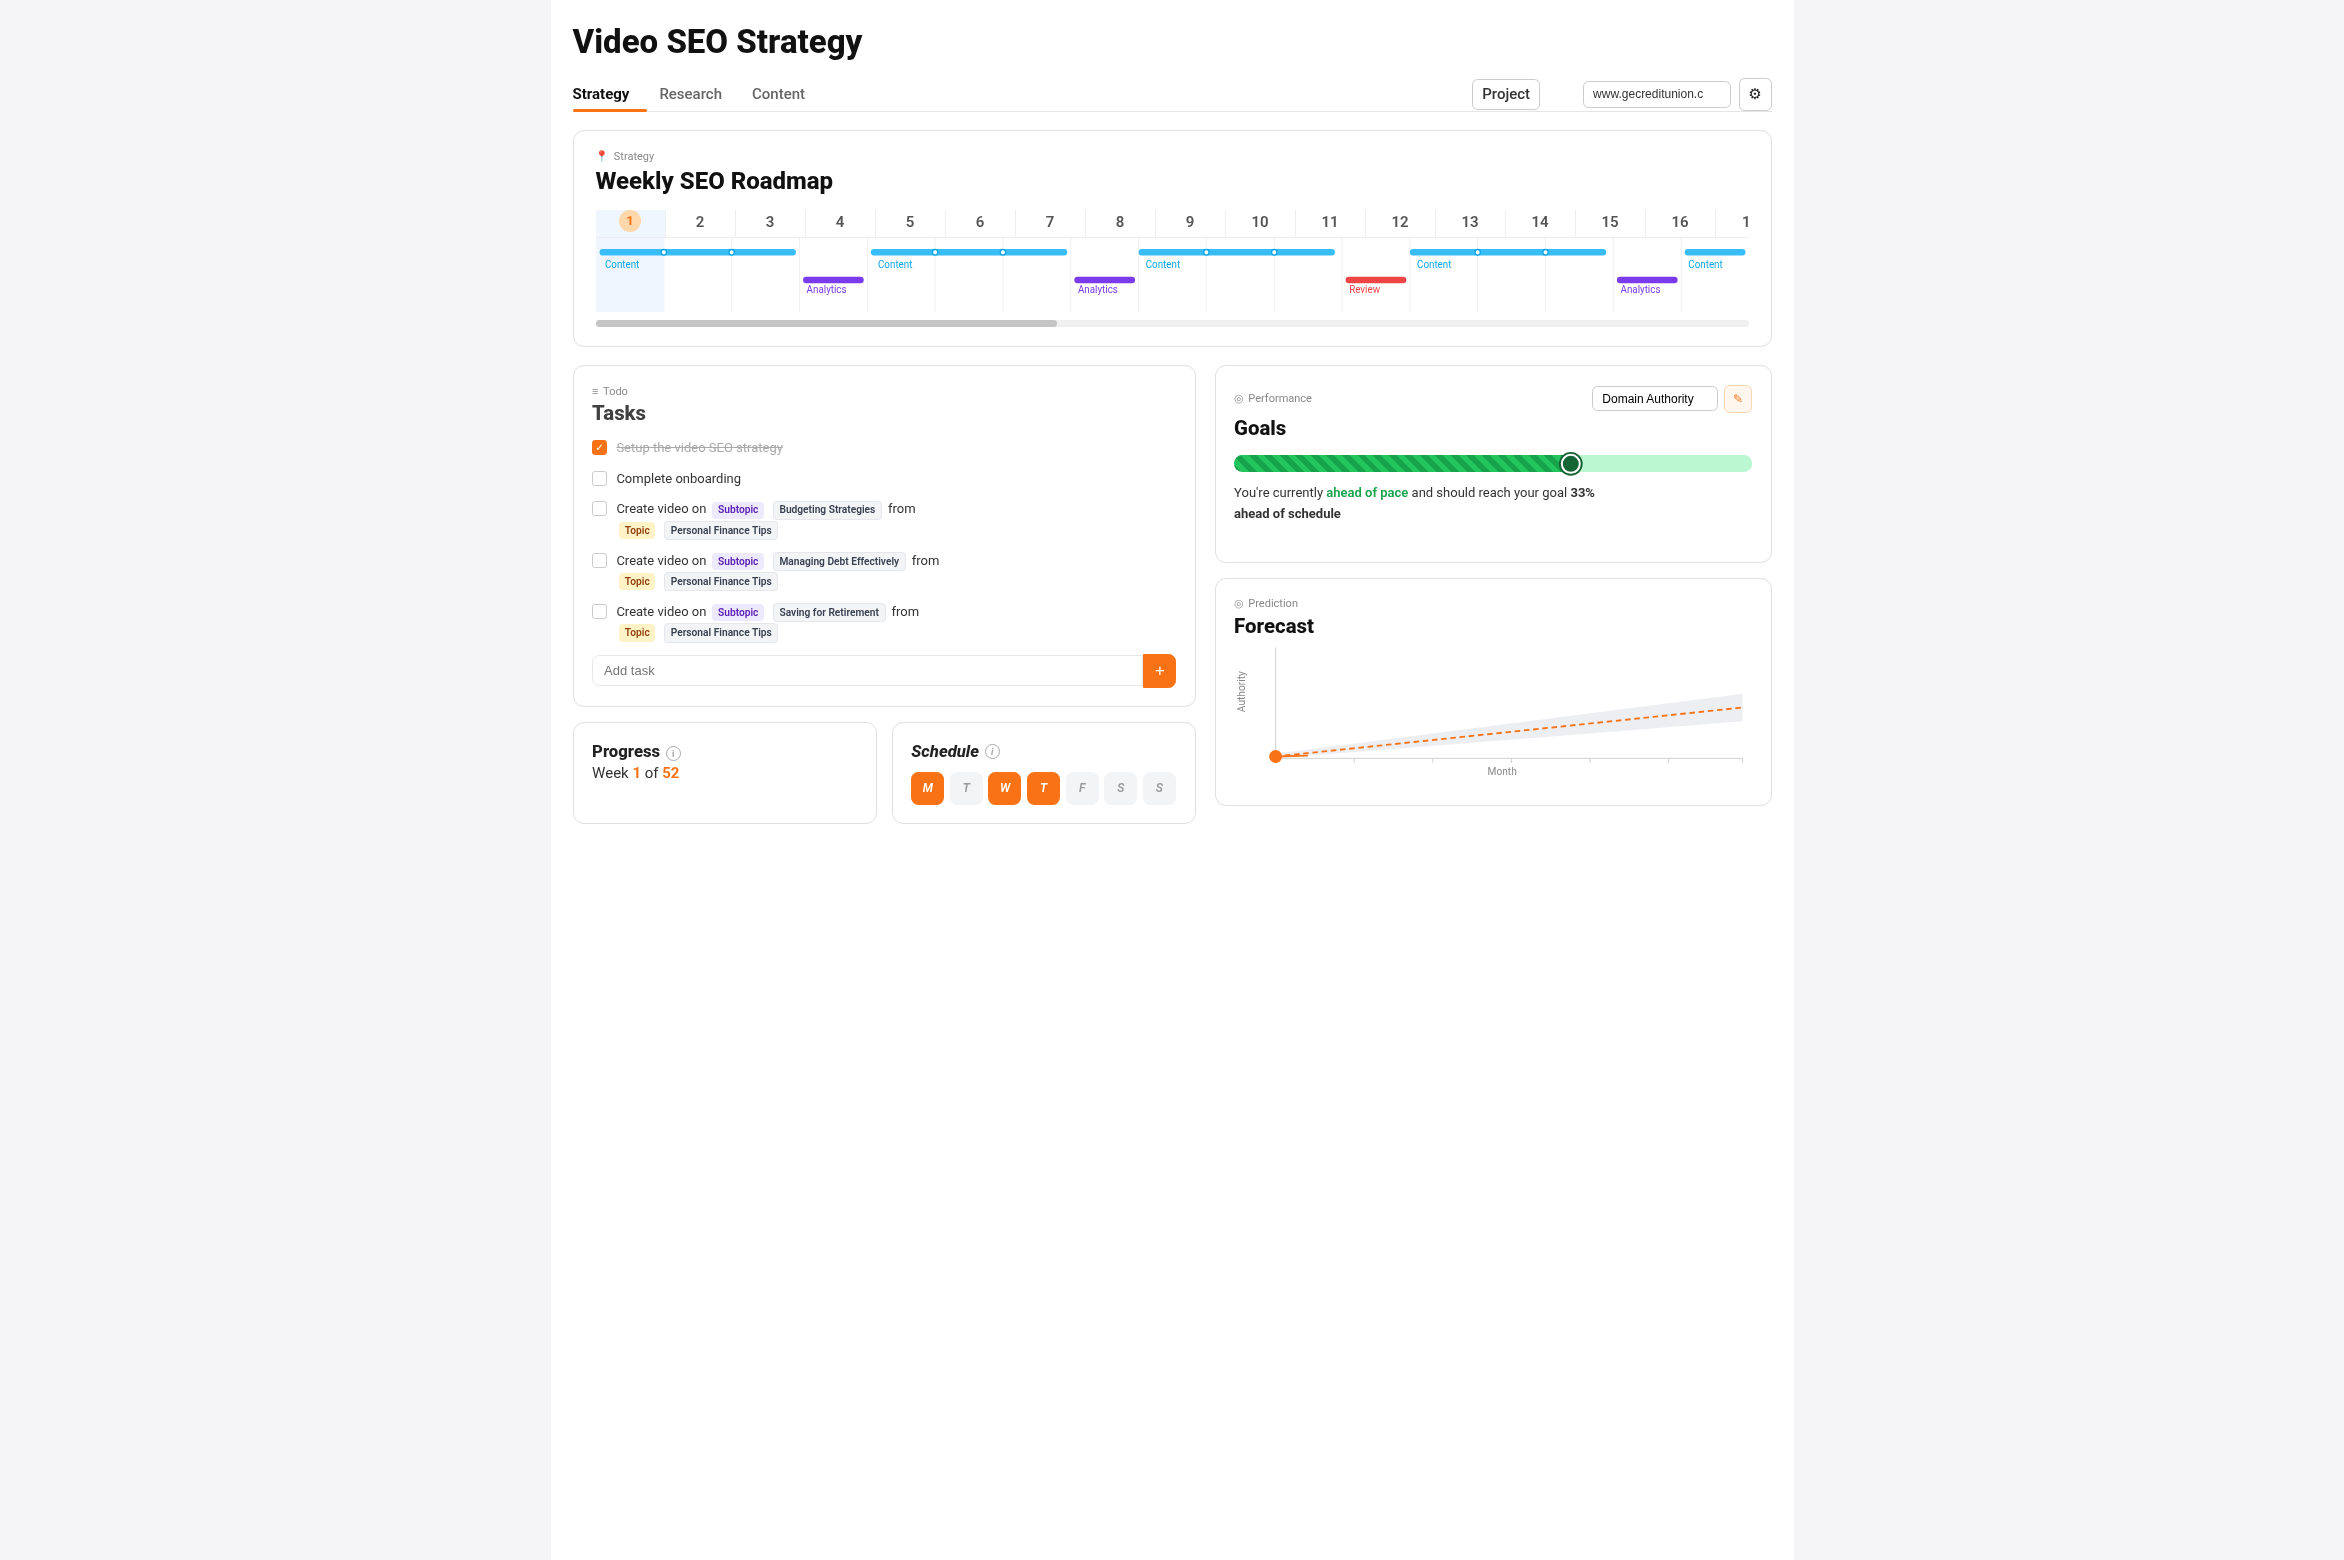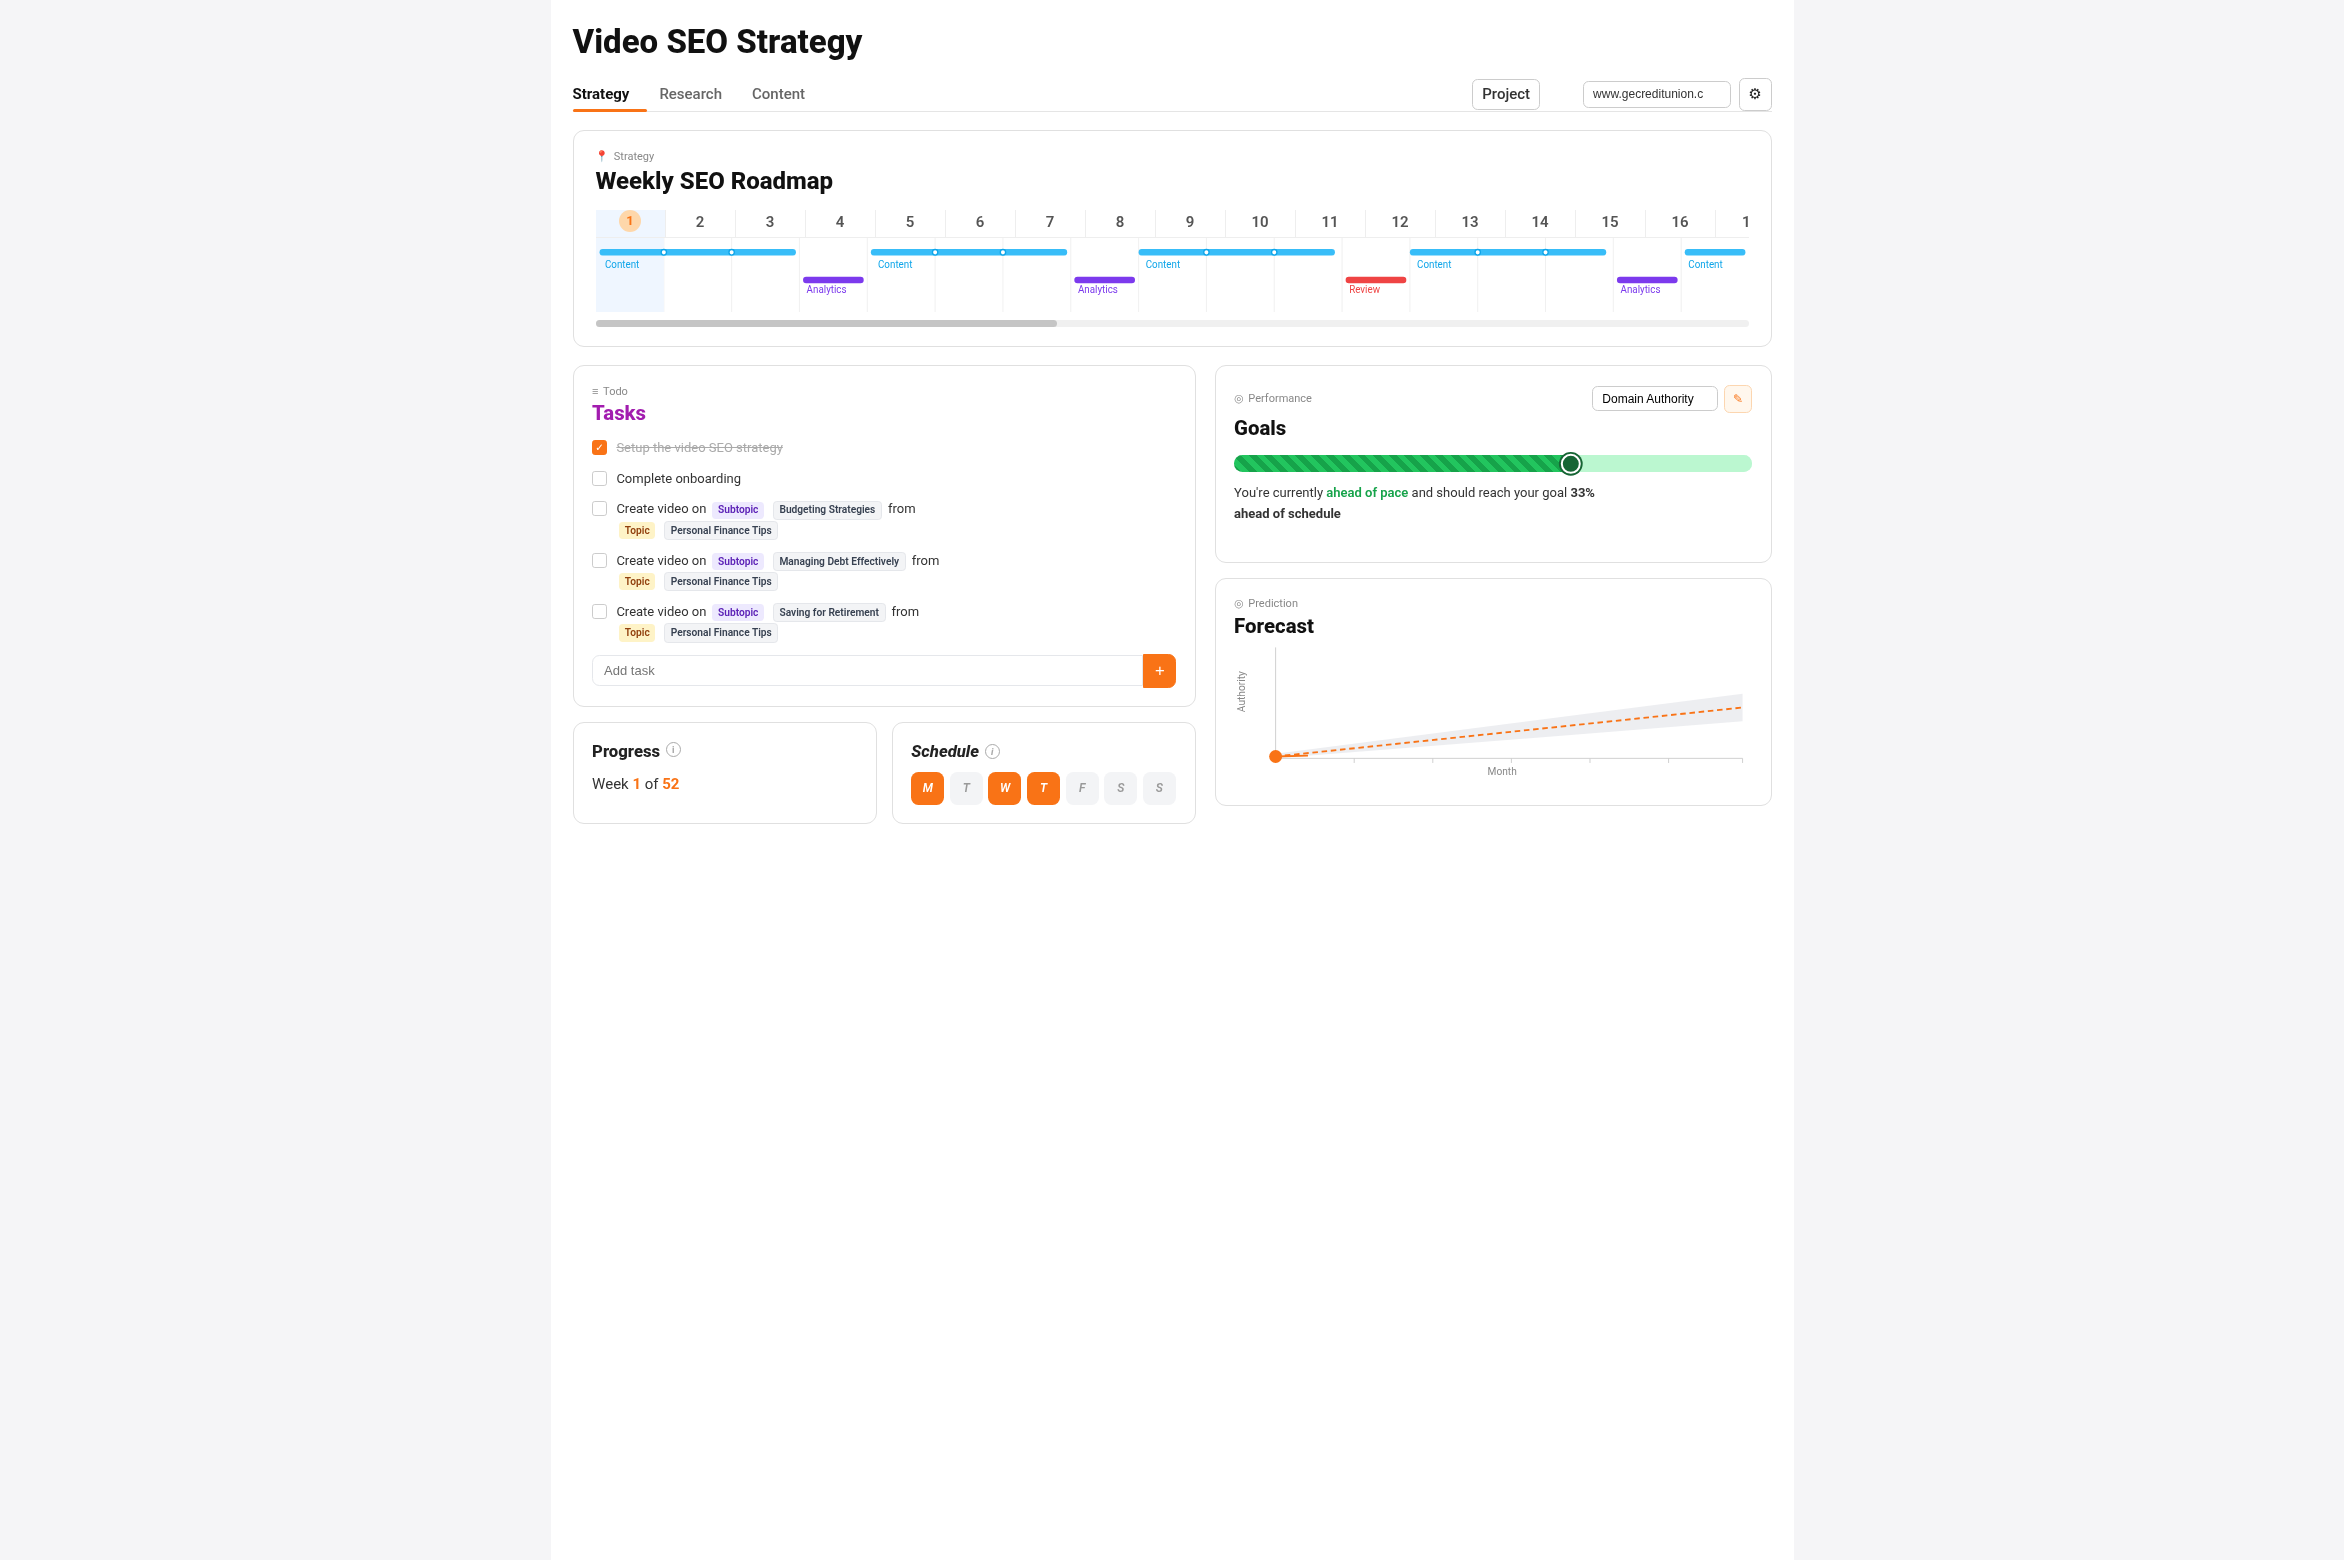--- a/index.html
+++ b/index.html
@@ -32,40 +32,40 @@
     .gantt-container { overflow-x: hidden; }
 
     
     .bottom-row { display: flex; gap: 18.6px; align-items: flex-start; }
     .left-col { flex: 1; min-width: 0; display: flex; flex-direction: column; gap: 15px; }
     .right-col { width: 557px; flex-shrink: 0; display: flex; flex-direction: column; gap: 15px; }
 
     
     .tasks-card { background: #fff; border: 0.9px solid #e0e0e0; border-radius: 11px; padding: 18.6px; }
     .tasks-header { font-size: 11px; color: #888; display: flex; align-items: center; gap: 4.6px; margin-bottom: 3.7px; }
-    .tasks-title { font-size: 20.4px; font-weight: 800; color: #a21caf; margin-bottom: 13px; }
+    .tasks-title { font-size: 20.4px; font-weight: 800; color: #404040; margin-bottom: 13px; }
 
     .task-item { display: flex; align-items: flex-start; gap: 9.3px; margin-bottom: 11px; font-size: 13px; color: #333; line-height: 1.5; }
     .task-checkbox { width: 15px; height: 15px; border: 1.4px solid #ccc; border-radius: 2.8px; flex-shrink: 0; margin-top: 1.9px; display: flex; align-items: center; justify-content: center; cursor: pointer; }
     .task-checkbox.checked { background: #f97316; border-color: #f97316; }
     .task-checkbox.checked::after { content: '✓'; color: #fff; font-size: 10.2px; }
     .task-strikethrough { text-decoration: line-through; color: #aaa; }
 
     .badge { display: inline-block; border-radius: 3.7px; padding: 0.9px 5.6px; font-size: 10.2px; font-weight: 600; margin: 0 2.8px; }
     .badge-subtopic { background: #ede9fe; color: #5b21b6; }
     .badge-topic { background: #fef3c7; color: #92400e; }
     .badge-text { background: #f3f4f6; color: #374151; border: 0.9px solid #e5e7eb; }
 
     .add-task-row { display: flex; align-items: center; gap: 0; margin-top: 7.4px; }
     .add-task-input { flex: 1; border: 0.9px solid #e5e7eb; border-radius: 7.4px 0 0 7.4px; padding: 7.4px 11px; font-size: 13px; color: #aaa; outline: none; }
     .add-task-btn { width: 33px; height: 34px; background: #f97316; border: 0.9px solid #f97316; border-radius: 0 7.4px 7.4px 0; color: #fff; font-size: 16.7px; cursor: pointer; display: flex; align-items: center; justify-content: center; }
 
     
     .progress-card { background: #fff; border: 0.9px solid #e0e0e0; border-radius: 11px; padding: 18.6px; flex: 1; }
-    .progress-title { font-size: 16.7px; font-weight: 800; margin-bottom: 14px; display: flex; align-items: flex-start; gap: 5.6px; }
+    .progress-title { font-size: 16.7px; font-weight: 800; margin-bottom: 3px; display: flex; align-items: flex-end; gap: 5.6px; }
     .info-icon { width: 15px; height: 15px; border: 1.4px solid #aaa; border-radius: 50%; display: flex; align-items: center; justify-content: center; font-size: 9.3px; color: #aaa; cursor: pointer; }
     .week-display { font-size: 15px; color: #333; }
     .week-num { color: #f97316; font-weight: 700; }
     .week-total { color: #f97316; font-weight: 700; }
 
     
     .schedule-card { background: #fff; border: 0.9px solid #e0e0e0; border-radius: 11px; padding: 18.6px; flex: 1; font-style: italic; }
     .schedule-title { font-size: 16.7px; font-weight: 800; margin-bottom: 11px; display: flex; align-items: center; gap: 5.6px; }
     .day-pills { display: flex; gap: 5.6px; flex-wrap: wrap; }
     .day-pill { width: 33px; height: 33px; border-radius: 7.4px; display: flex; align-items: center; justify-content: center; font-size: 12px; font-weight: 600; cursor: pointer; }

